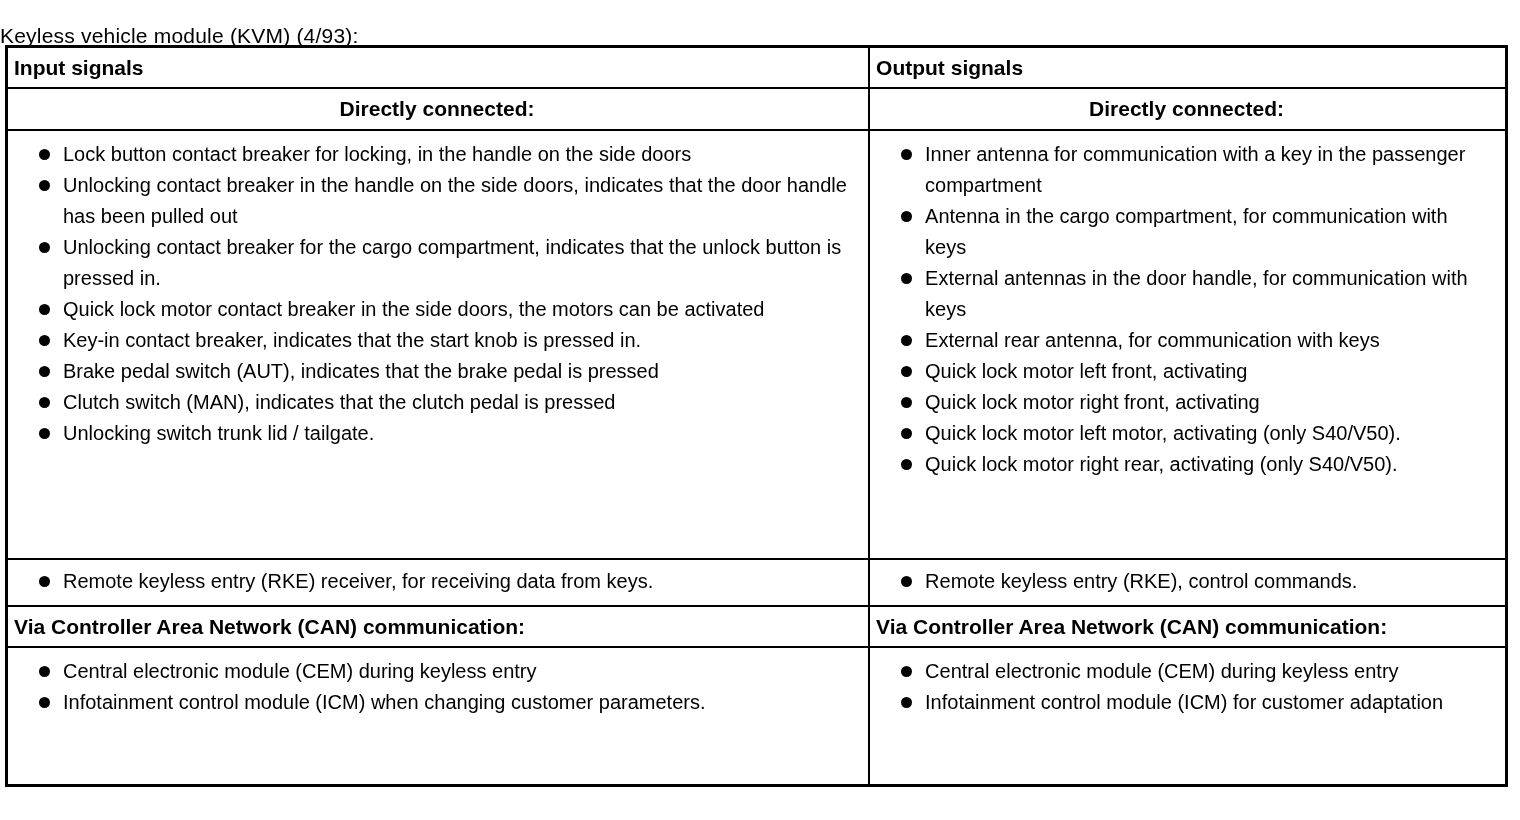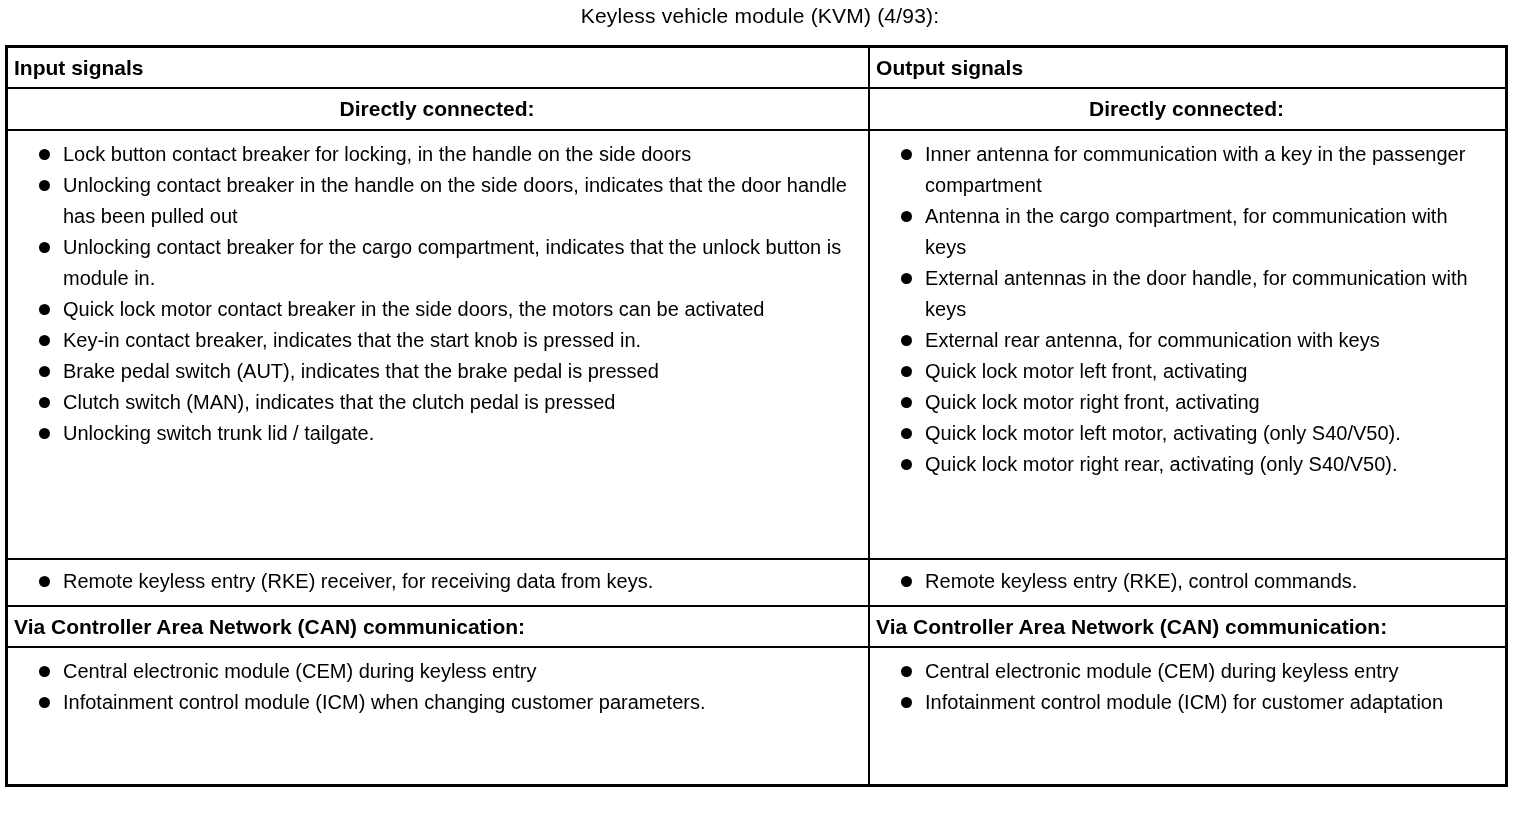--- a/index.html
+++ b/index.html
@@ -6,22 +6,21 @@
   html, body {
     margin: 0; padding: 0;
     background: #ffffff;
     width: 1520px; height: 820px;
     font-family: "Liberation Sans", sans-serif;
     color: #000000;
     overflow: hidden;
   }
   .page { position: relative; width: 1520px; height: 820px; background: #fff; }
   .title {
-    position: absolute; top: 4px; left: 0; width: 100%;
-    text-align: center;
+    position: absolute; top: 24px; left: 0; width: 100%;
     font-size: 21px; font-weight: 400;
     letter-spacing: 0.2px;
   }
   table.signals {
     position: absolute; left: 5px; top: 45px;
     width: 1503px;
     border-collapse: collapse;
     table-layout: fixed;
     background: #fff;
   }
@@ -88,21 +87,21 @@
     <tr class="r-sechead">
       <td class="head">Directly connected:</td>
       <td class="head">Directly connected:</td>
     </tr>
 
     <tr class="r-items">
       <td class="cell">
         <ul class="bullets">
               <li>Lock button contact breaker for locking, in the handle on the side doors</li>
               <li>Unlocking contact breaker in the handle on the side doors, indicates that the door handle has been pulled out</li>
-              <li>Unlocking contact breaker for the cargo compartment, indicates that the unlock button is module in.</li>
+              <li>Unlocking contact breaker for the cargo compartment, indicates that the unlock button is pressed in.</li>
               <li>Quick lock motor contact breaker in the side doors, the motors can be activated</li>
               <li>Key-in contact breaker, indicates that the start knob is pressed in.</li>
               <li>Brake pedal switch (AUT), indicates that the brake pedal is pressed</li>
               <li>Clutch switch (MAN), indicates that the clutch pedal is pressed</li>
               <li>Unlocking switch trunk lid / tailgate.</li>
             </ul>
       </td>
       <td class="cell">
         <ul class="bullets">
               <li>Inner antenna for communication with a key in the passenger compartment</li>

